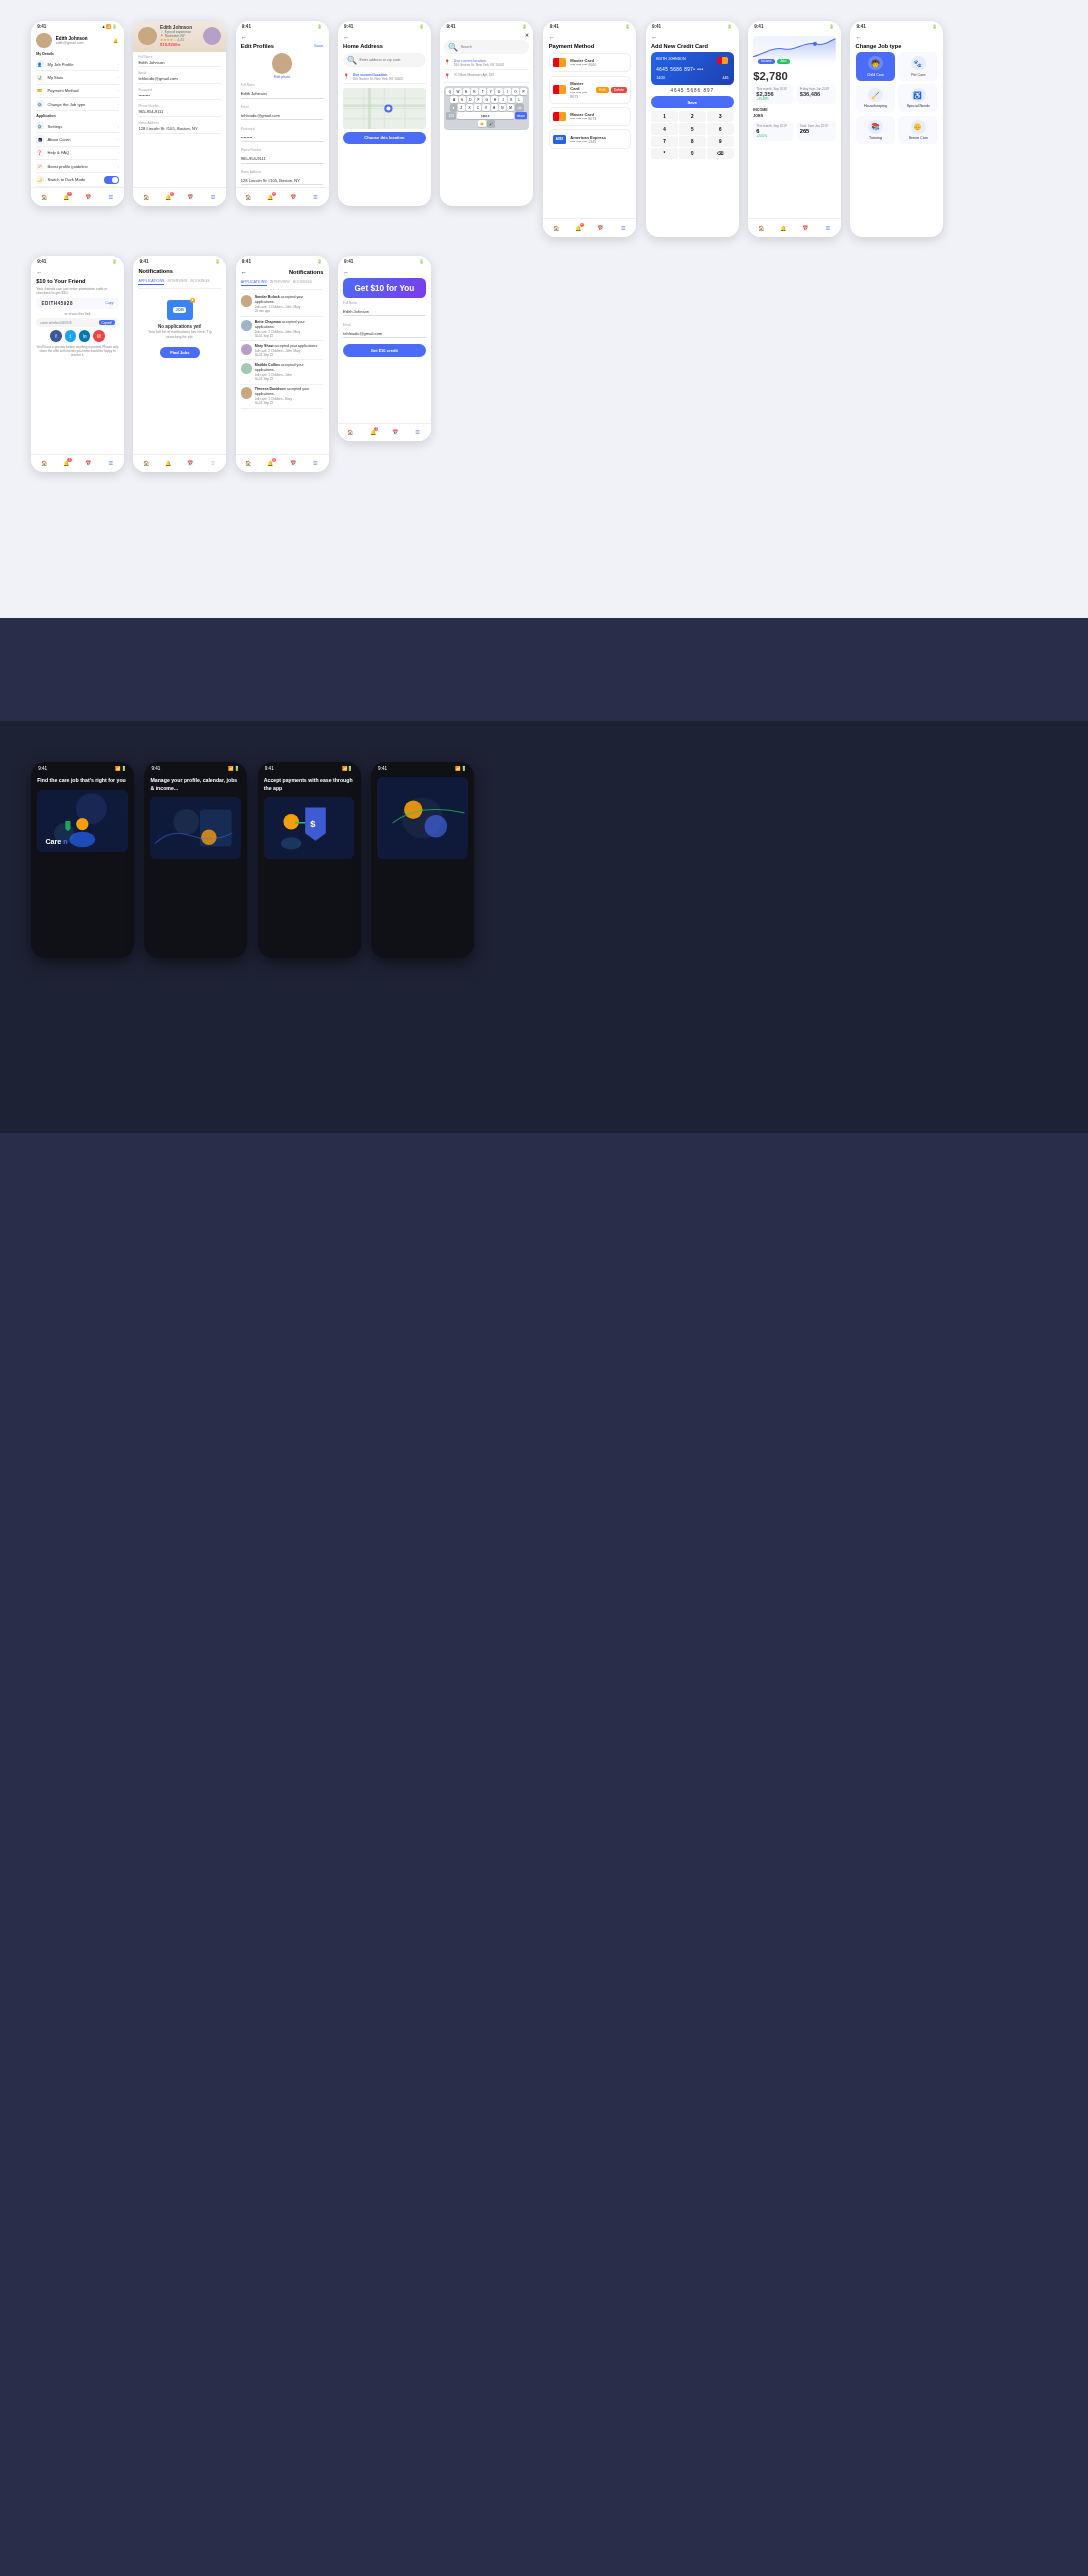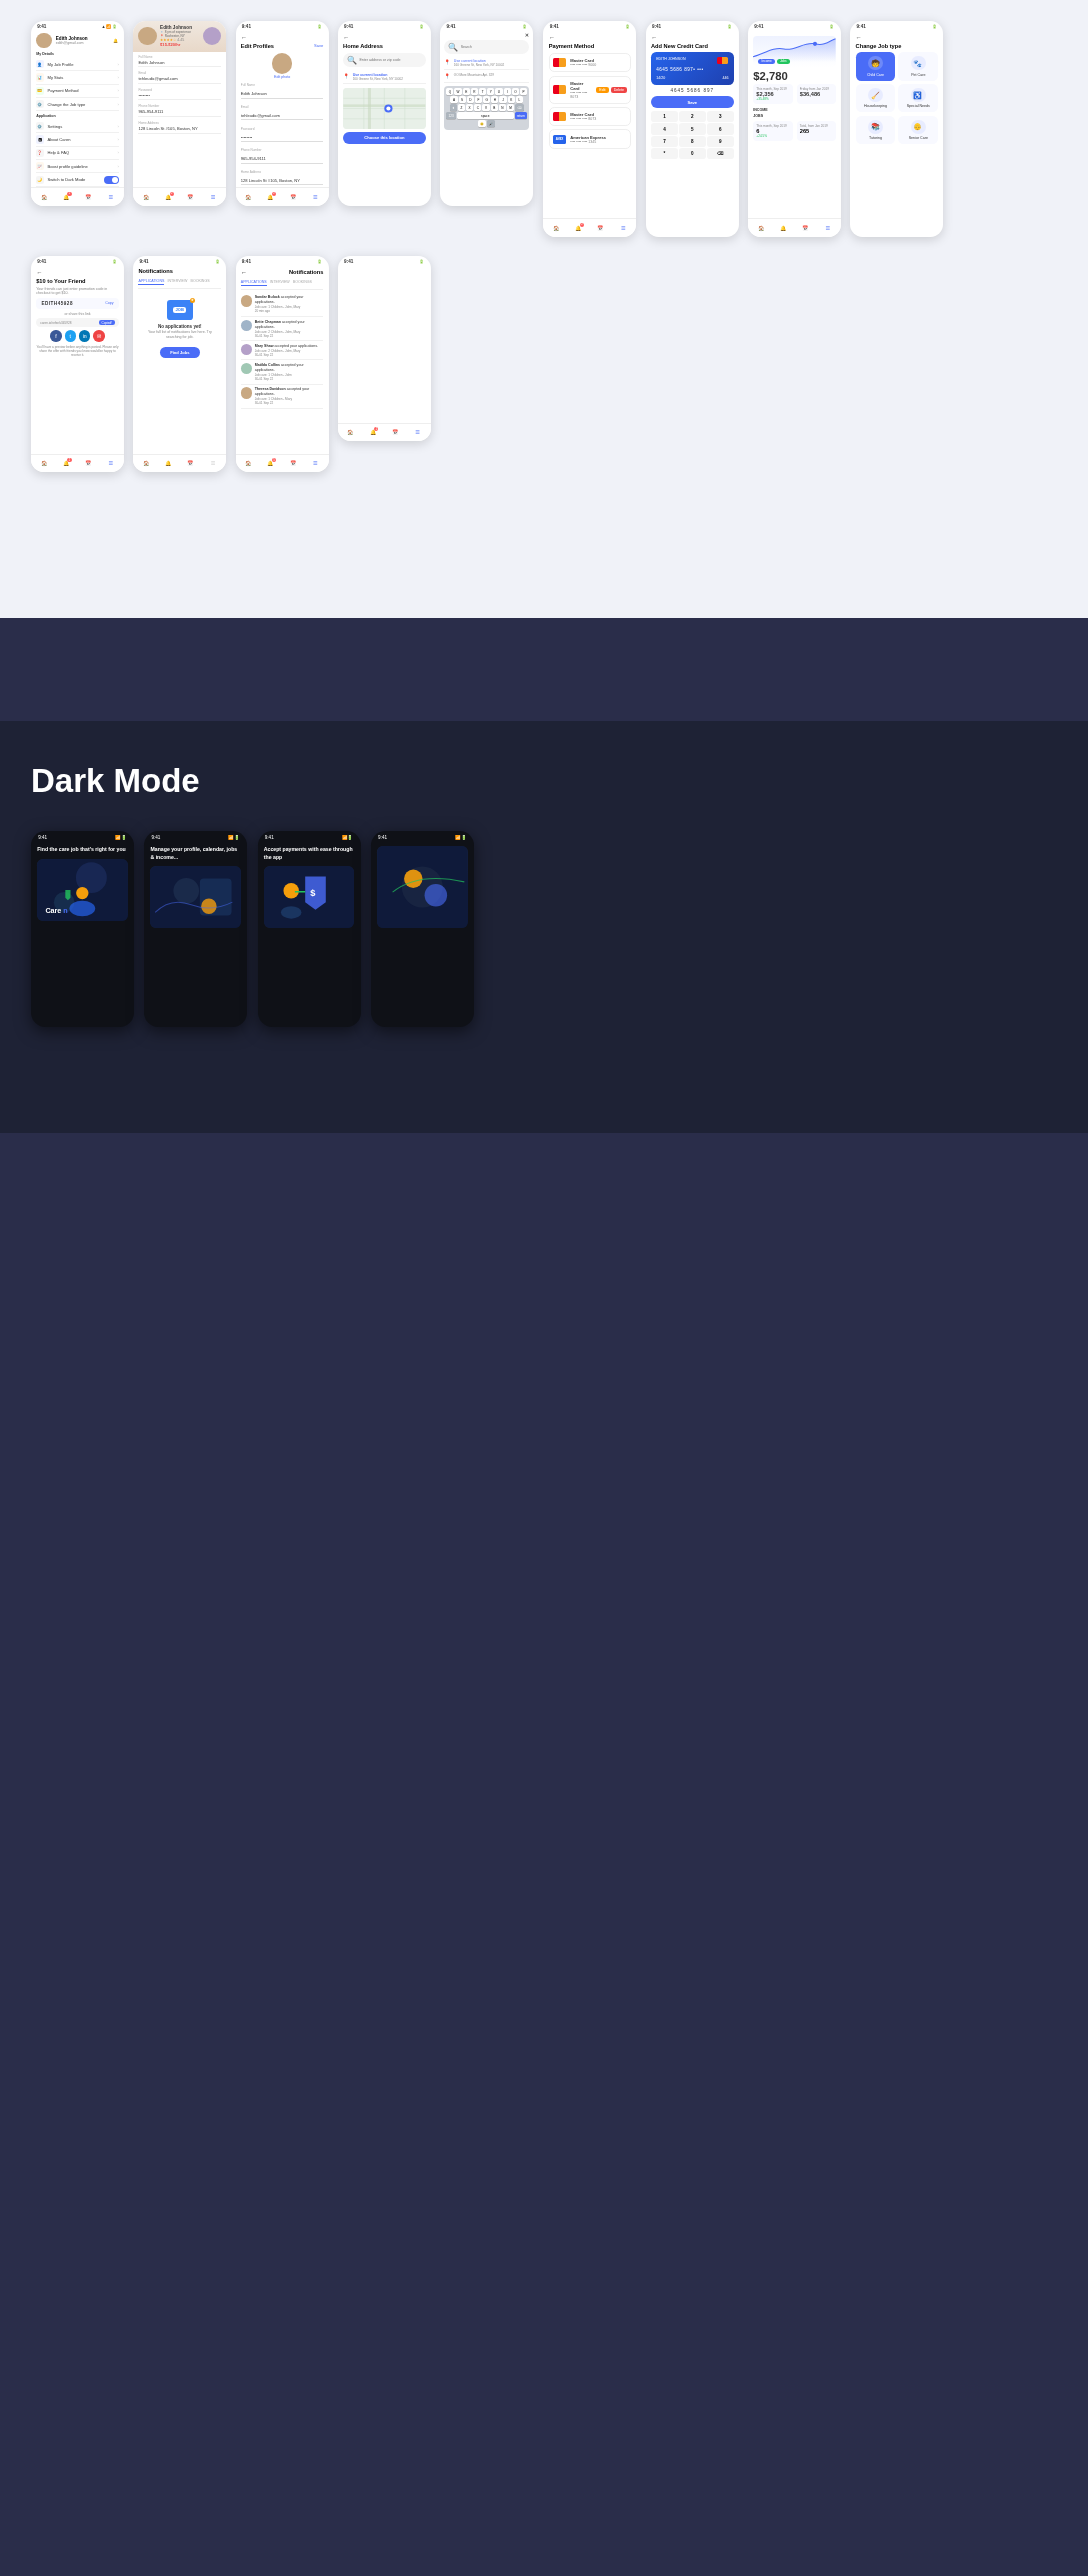--- a/index.html
+++ b/index.html
@@ -1300,37 +1300,51 @@
         </div>
       </div>
 
       <div class="phone">
         <div class="phone-status">
           <span class="time">9:41</span>
           <div class="icons">
               <span>🔋</span>
             </div>
         </div>
+        <div class="phone-content">
+          <div class="back-arrow">←</div>
+          <div class="credit-banner">
+            <div class="credit-amount">Get $10 for You</div>
+          </div>
+          <div class="field-group">
+            <div class="field-label">Full Name</div>
+            <input class="input-field" value="Edith Johnson" style="">
+          </div>
+          <div class="field-group">
+            <div class="field-label">Email</div>
+            <input class="input-field" value="tehleudic@gmail.com" style="">
+          </div>
+          <div class="btn-primary">Get $10 credit</div>
+        </div>
         <div class="bottom-nav">
           <div class="nav-icon">🏠</div>
           <div class="nav-icon">🔔<div class="nav-badge">2</div></div>
           <div class="nav-icon">📅</div>
           <div class="nav-icon active">☰</div>
         </div>
       </div>
 
     </div>
 
   </div>
 </div>
 
 <div style="background:#2a2d4a;height:103px;"></div>
 
 <div class="dark-section">
-  <div class="dark-mode-title">Dark Mode</div>
 
   <div class="dark-phones-row">
 
     <div class="dark-phone">
       <div class="dark-phone-status">
         <span>9:41</span>
         <div>📶🔋</div>
       </div>
       <div class="dark-phone-inner">
         <div class="dark-intro-text">Find the care job that's right for you</div>

